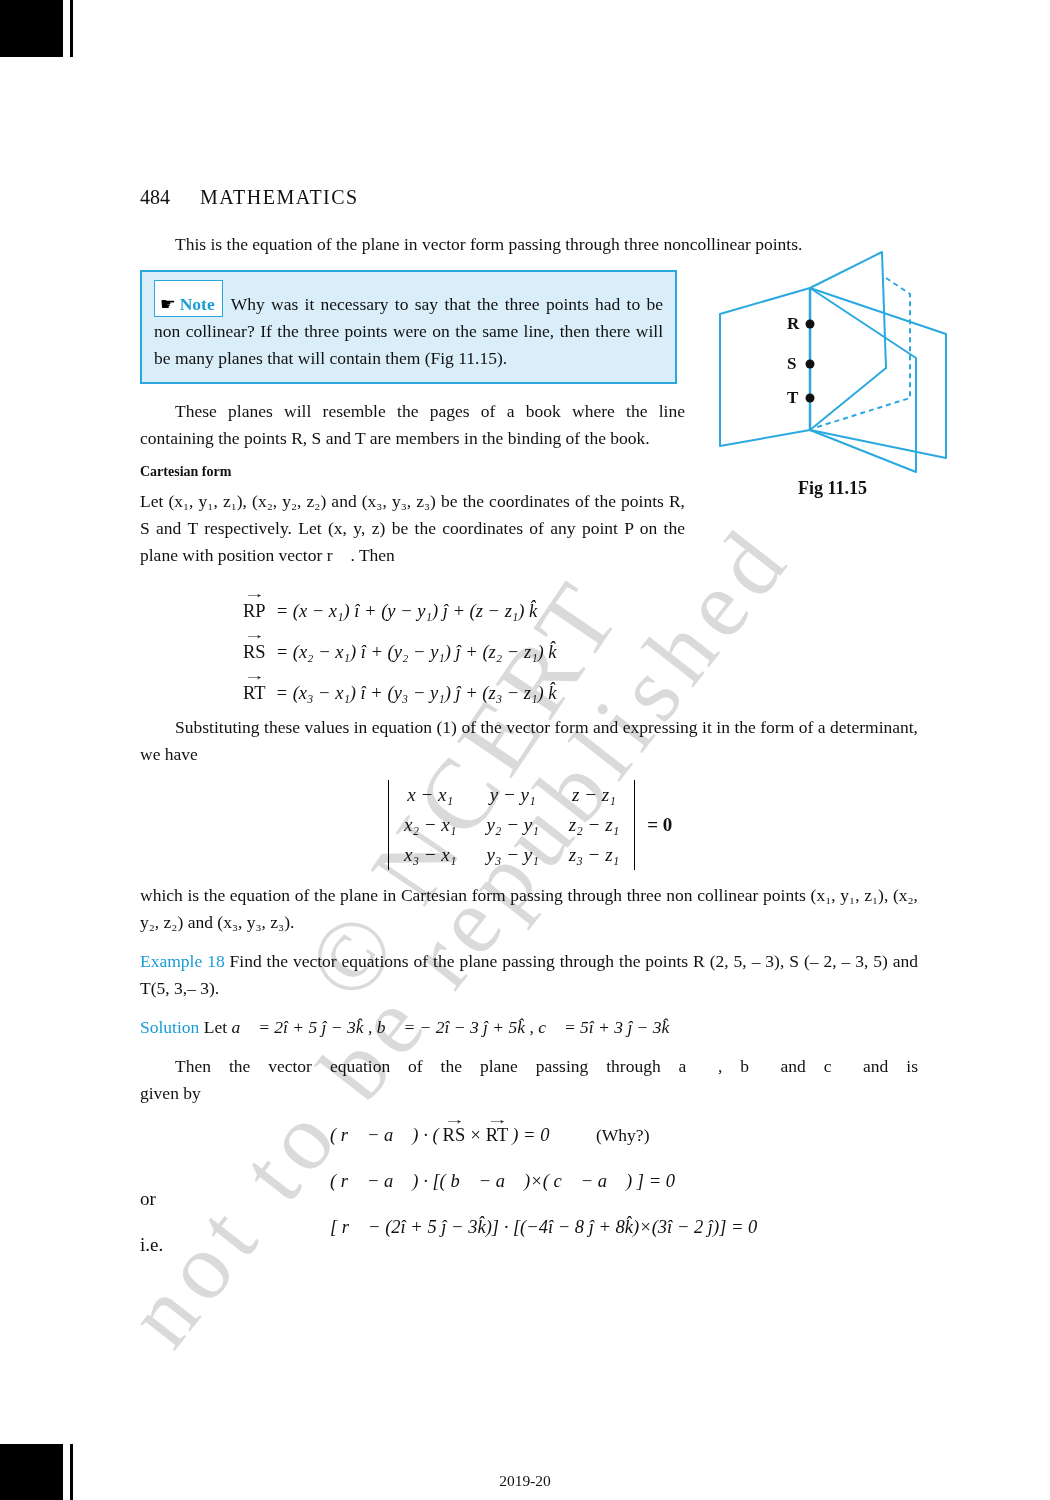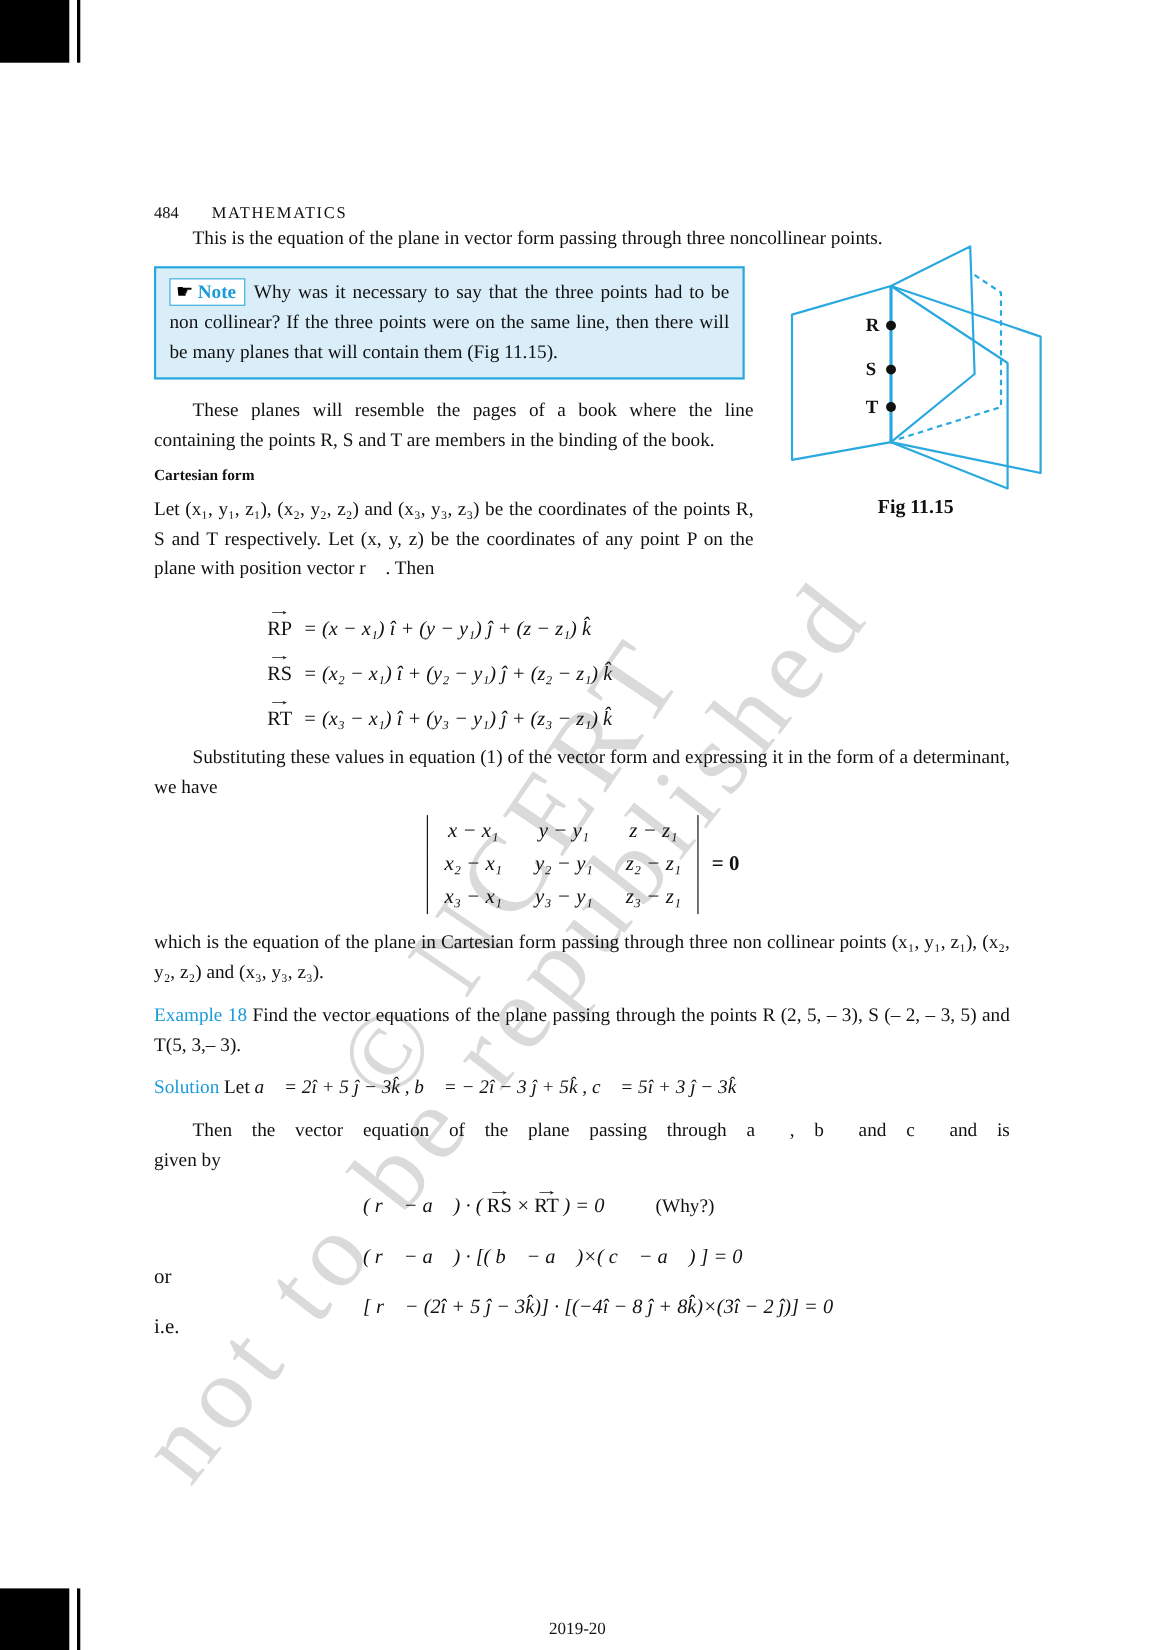--- a/index.html
+++ b/index.html
@@ -15,38 +15,38 @@
   .bl-line{left:70px;top:1444px;width:3px;height:56px}
 
   
   .watermark{position:absolute;z-index:1;color:#dadada;pointer-events:none;white-space:nowrap;
              font-family:"Liberation Serif",serif}
   .wm1{left:330px;top:930px;font-size:100px;letter-spacing:8px;transform:rotate(-56deg);transform-origin:0 50%}
   .wm2{left:148px;top:1278px;font-size:95px;letter-spacing:10px;transform:rotate(-52deg);transform-origin:0 50%}
 
   .content{position:absolute;left:140px;top:186px;width:778px;z-index:2}
 
-  .header{display:flex;align-items:baseline;gap:30px;font-size:15px}
+  .header{display:flex;align-items:baseline;gap:30px;margin-bottom:22px;font-size:20px}
   .booktitle{letter-spacing:1.5px}
 
   p.para{margin:0 0 12px;font-size:17.5px;line-height:27px;text-align:justify}
   .indent{text-indent:35px}
 
   
   .figure{float:right;width:255px;height:262px;margin:-14px -42px 6px 20px;position:relative}
   .figure svg{position:absolute;left:-15px;top:-6px}
   .ptlabel{position:absolute;left:82px;font-weight:bold;font-size:17px;line-height:20px}
   .pt-r{top:58px}.pt-s{top:98px}.pt-t{top:132px}
   .figcaption{position:absolute;top:222px;left:0;width:100%;text-align:center;font-weight:bold;font-size:18px}
 
   
   .notebox{width:537px;border:2.5px solid #2BA7DF;background:#D9EEF9;padding:8px 12px 10px;
            margin:2px 0 14px;font-size:17.5px;line-height:27px;text-align:justify}
   .notelabel{display:inline-block;border:1.5px solid #2BA7DF;background:#fff;
-             padding:0 7px 1px 5px;margin-right:8px;line-height:22px;text-indent:0}
+             padding:12px 7px 1px 5px;margin-right:8px;line-height:22px;text-indent:0}
   .hand{color:#000;margin-right:4px}
   .notelabel-text{color:#1B9BD7;font-weight:bold}
 
   .subhead{margin:0 0 8px;font-size:14px;font-weight:bold}
 
   
   .eqblock{margin:4px 0 10px 103px}
   .eqrow{height:41px;display:flex;align-items:flex-end;font-size:18.5px}
   .math{font-style:italic}
   .vec{position:relative;display:inline-block;font-style:normal;margin-right:10px}

